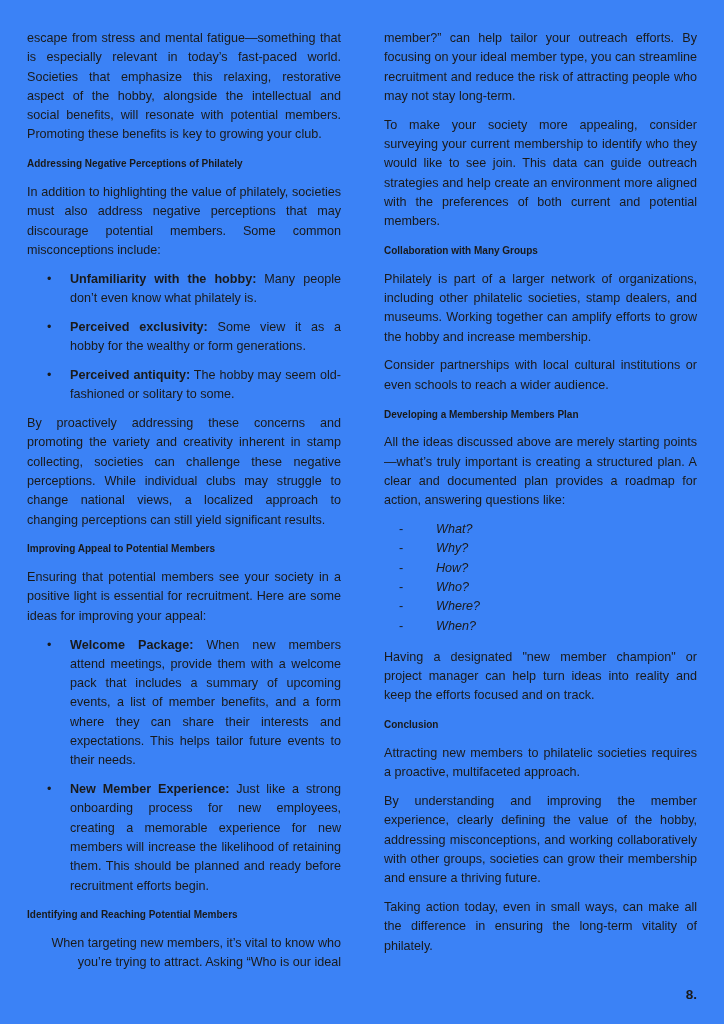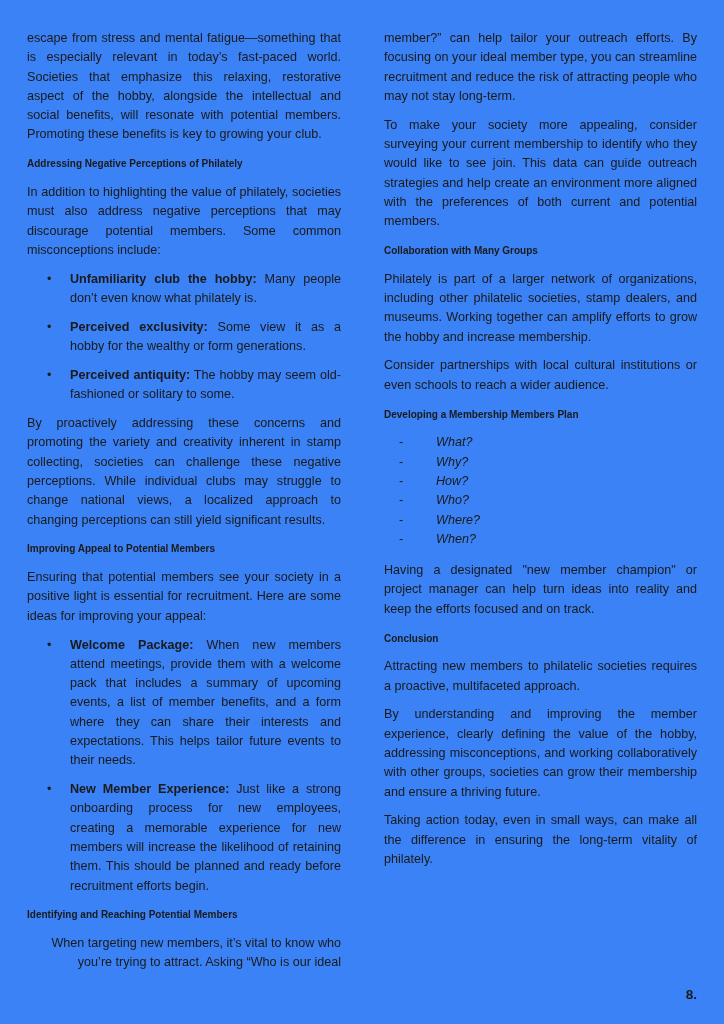--- a/index.html
+++ b/index.html
@@ -27,21 +27,21 @@
 
   <div class="col col-left">
     <p>escape from stress and mental fatigue—something that is especially relevant in today’s fast-paced world. Societies that emphasize this relaxing, restorative aspect of the hobby, alongside the intellectual and social benefits, will resonate with potential members. Promoting these benefits is key to growing your club.</p>
 
     <h3>Addressing Negative Perceptions of Philately</h3>
     <p>In addition to highlighting the value of philately, societies must also address negative perceptions that may discourage potential members. Some common misconceptions include:</p>
 
     <ul class="bullets">
       <li>
         <span class="dot">•</span>
-        <b>Unfamiliarity club the hobby:</b><span> Many people don’t even know what philately is.</span>
+        <b>Unfamiliarity with the hobby:</b><span> Many people don’t even know what philately is.</span>
       </li>
       <li>
         <span class="dot">•</span>
         <b>Perceived exclusivity:</b><span> Some view it as a hobby for the wealthy or form generations.</span>
       </li>
       <li>
         <span class="dot">•</span>
         <b>Perceived antiquity:</b><span> The hobby may seem old-fashioned or solitary to some.</span>
       </li>
     </ul>
@@ -68,20 +68,21 @@
 
   <div class="col col-right">
     <p>member?” can help tailor your outreach efforts. By focusing on your ideal member type, you can streamline recruitment and reduce the risk of attracting people who may not stay long-term.</p>
     <p>To make your society more appealing, consider surveying your current membership to identify who they would like to see join. This data can guide outreach strategies and help create an environment more aligned with the preferences of both current and potential members.</p>
 
     <h3>Collaboration with Many Groups</h3>
     <p>Philately is part of a larger network of organizations, including other philatelic societies, stamp dealers, and museums. Working together can amplify efforts to grow the hobby and increase membership.</p>
     <p>Consider partnerships with local cultural institutions or even schools to reach a wider audience.</p>
 
     <h3>Developing a Membership Members Plan</h3>
+    <p>All the ideas discussed above are merely starting points—what’s truly important is creating a structured plan. A clear and documented plan provides a roadmap for action, answering questions like:</p>
 
     <ul class="dashes">
       <li><span class="dash">-</span><span>What?</span></li>
       <li><span class="dash">-</span><span>Why?</span></li>
       <li><span class="dash">-</span><span>How?</span></li>
       <li><span class="dash">-</span><span>Who?</span></li>
       <li><span class="dash">-</span><span>Where?</span></li>
       <li><span class="dash">-</span><span>When?</span></li>
     </ul>
 

